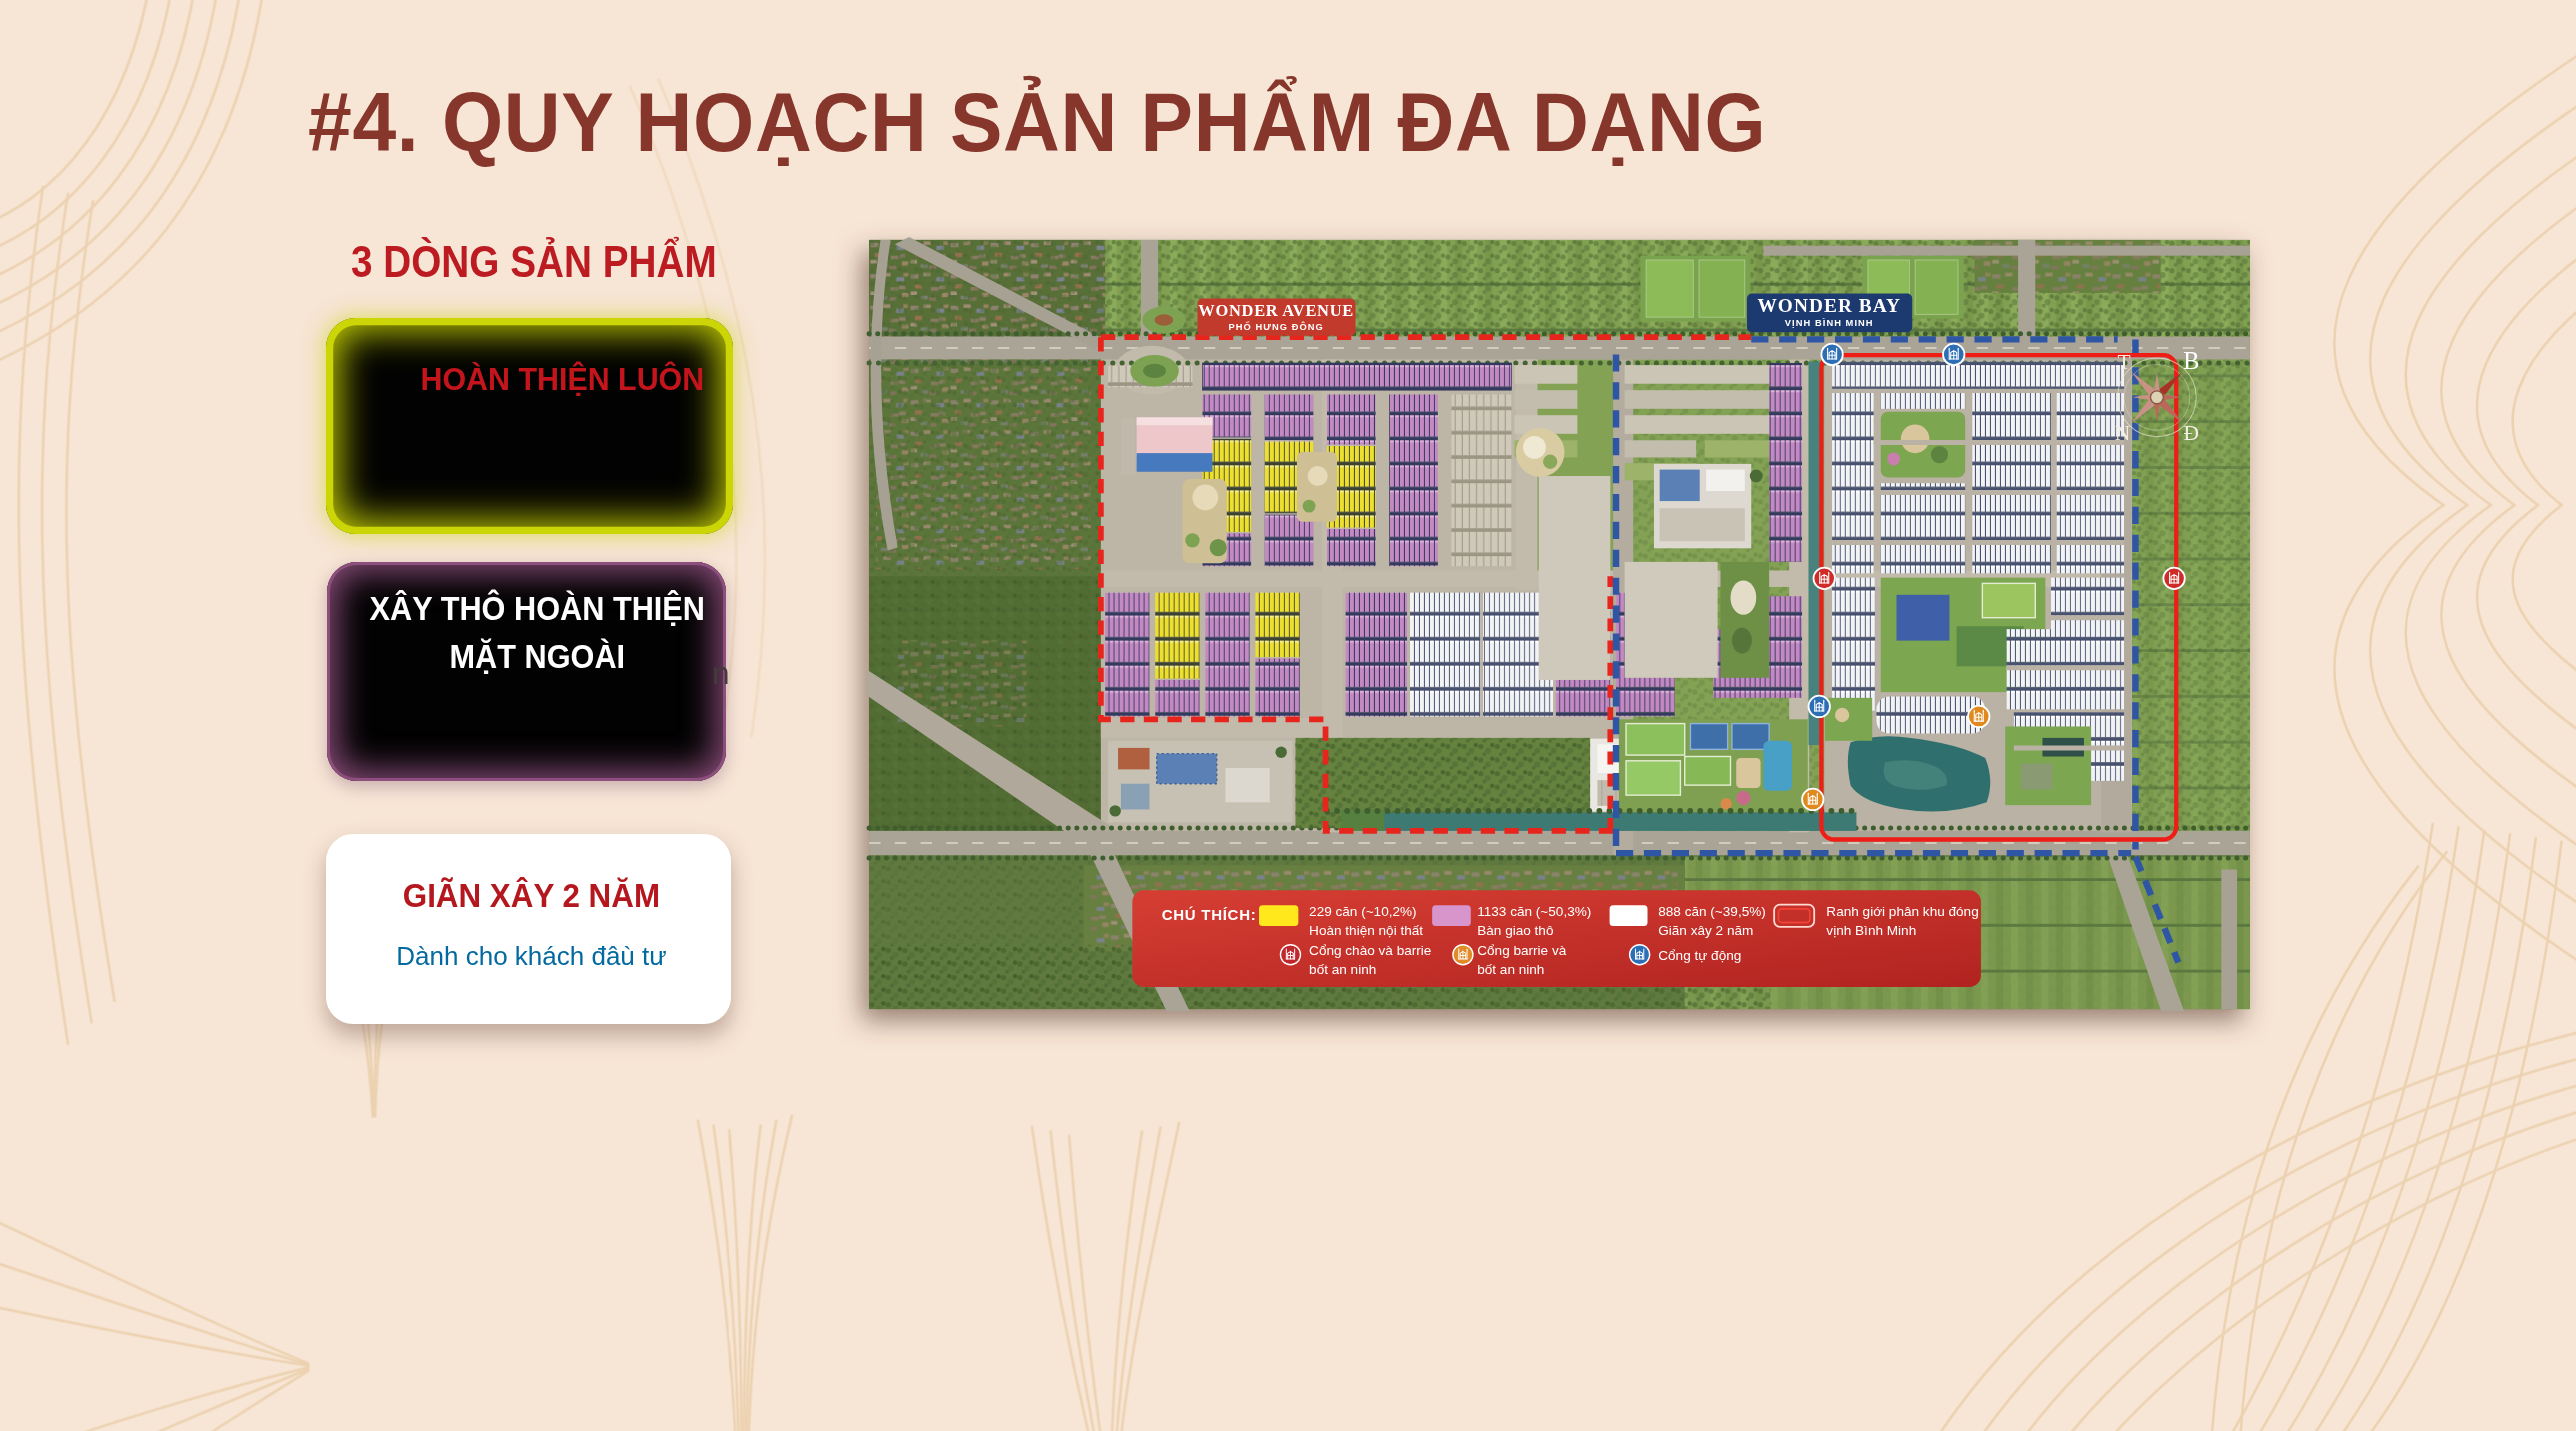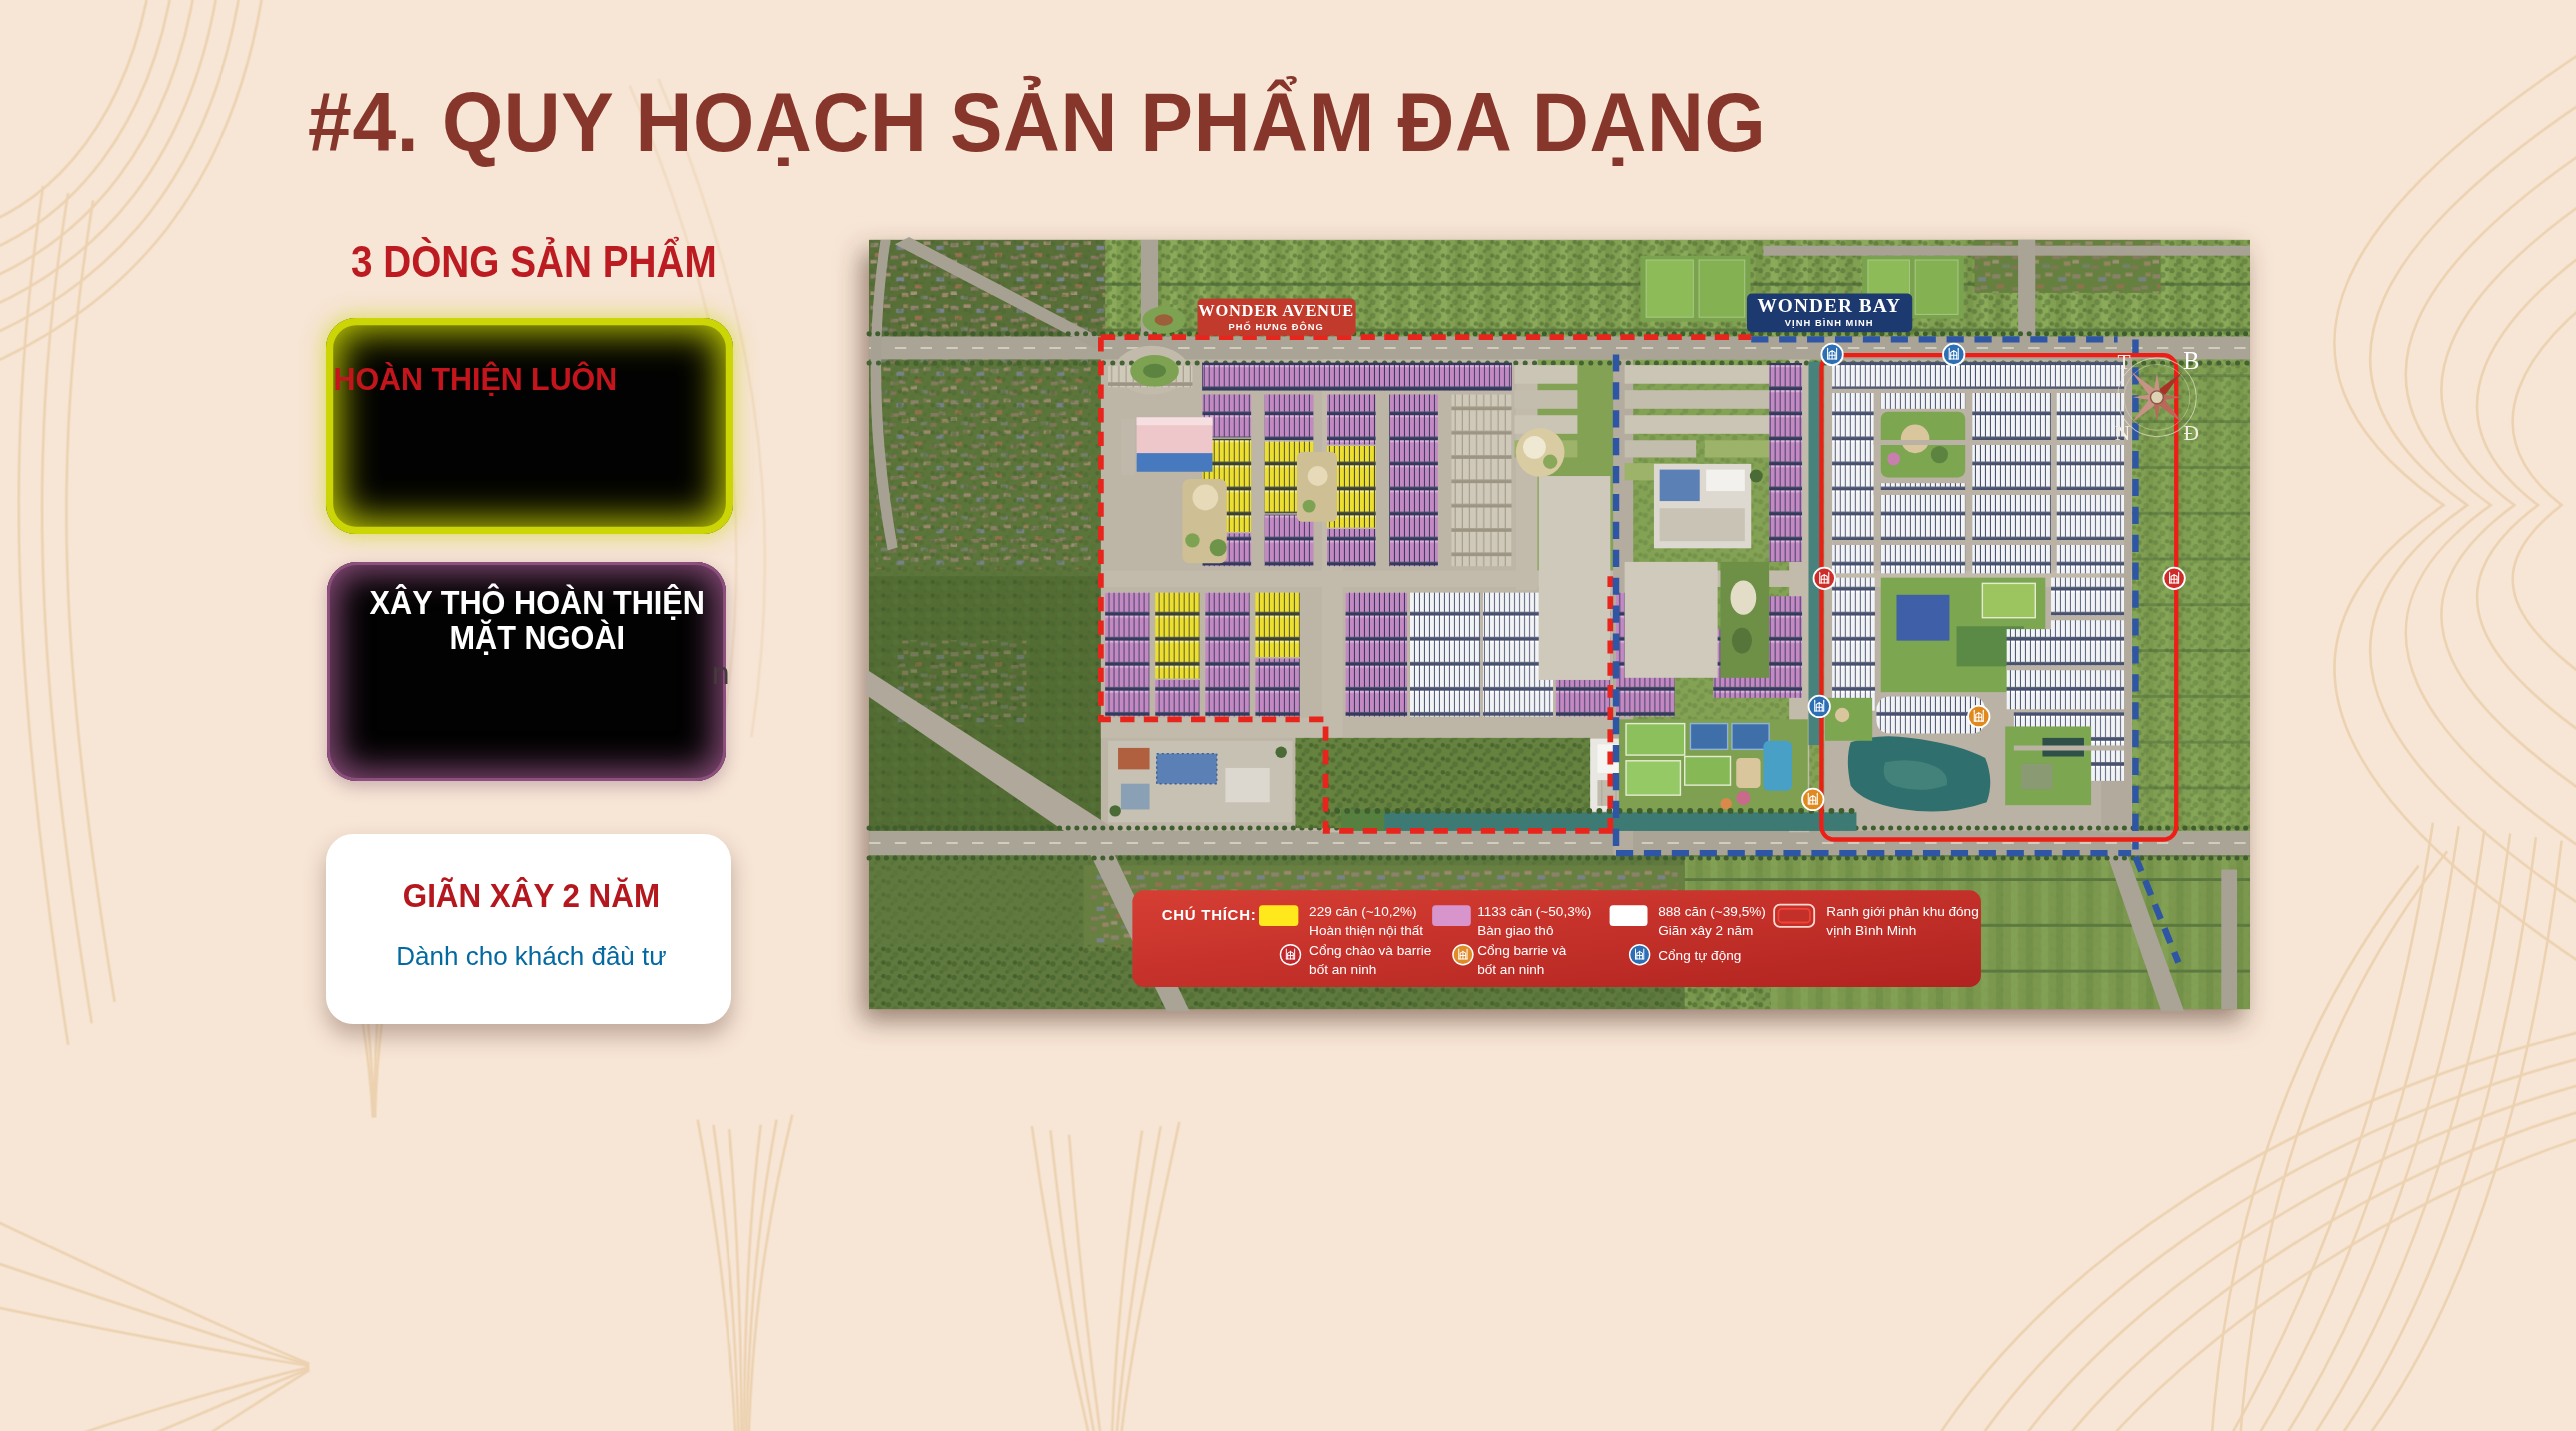--- a/index.html
+++ b/index.html
@@ -93,25 +93,25 @@
     </g>
   </g>
 </svg>
 
 <div class="abs" id="title" style="left:308px;top:74px;font-size:84px;font-weight:bold;color:#86362b;white-space:nowrap;transform:scaleX(0.937);transform-origin:left top;letter-spacing:0.7px;">#4. QUY HOẠCH SẢN PHẨM ĐA DẠNG</div>
 
 <div class="abs" style="left:326px;top:237px;width:407px;text-align:right;font-size:44px;font-weight:bold;color:#bc1b22;white-space:nowrap;"><span style="display:inline-block;transform:scaleX(0.88);transform-origin:center;">3 DÒNG SẢN PHẨM</span></div>
 
 <div class="abs" style="left:326px;top:318px;width:407px;height:216px;border-radius:30px;background:#020202;box-shadow:inset 0 0 0 7.2px #ccd607, inset 0 0 37px 13px rgba(200,212,5,0.97), 0 0 20px 2.9px rgba(200,212,5,0.5);"></div>
 
-<div class="abs" style="left:326px;top:361px;width:386px;text-align:left;font-size:32px;font-weight:bold;color:#c3151b;"><span style="display:inline-block;transform:scaleX(0.95);">HOÀN THIỆN LUÔN</span></div>
+<div class="abs" style="left:326px;top:361px;width:386px;text-align:right;font-size:32px;font-weight:bold;color:#c3151b;"><span style="display:inline-block;transform:scaleX(0.95);">HOÀN THIỆN LUÔN</span></div>
 
 <div class="abs" style="left:327px;top:562px;width:399px;height:219px;border-radius:30px;background:#020202;box-shadow:inset 0 0 0 2.9px #8d4f7d, inset 0 0 33px 10.7px rgba(141,79,125,0.95), 0 5.7px 15.7px rgba(120,80,110,0.35);"></div>
 
-<div class="abs" style="left:338px;top:585px;width:399px;text-align:center;font-size:33px;font-weight:bold;color:#ffffff;line-height:35px;"><span style="display:inline-block;transform:scaleX(0.93);">XÂY THÔ HOÀN THIỆN<br>MẶT NGOÀI</span></div>
+<div class="abs" style="left:338px;top:585px;width:399px;text-align:center;font-size:33px;font-weight:bold;color:#ffffff;line-height:48px;"><span style="display:inline-block;transform:scaleX(0.93);">XÂY THÔ HOÀN THIỆN<br>MẶT NGOÀI</span></div>
 
 <div class="abs" style="left:712px;top:655px;font-size:31.5px;color:#453b3c;">n</div>
 
 <div class="abs" style="left:326px;top:834px;width:405px;height:190px;border-radius:27px;background:#ffffff;box-shadow:0 11.4px 21.5px rgba(125,95,85,0.45);"></div>
 
 <div class="abs" style="left:329px;top:877px;width:405px;text-align:center;font-size:33px;font-weight:bold;color:#b5171e;"><span style="display:inline-block;transform:scaleX(0.95);">GIÃN XÂY 2 NĂM</span></div>
 
 <div class="abs" style="left:329px;top:941px;width:405px;text-align:center;font-size:26px;color:#0369a1;">Dành cho khách đâù tư</div>
 
 <svg class="abs" style="left:826px;top:197px" width="1467" height="855" viewBox="-60 -60 2050 1195">

